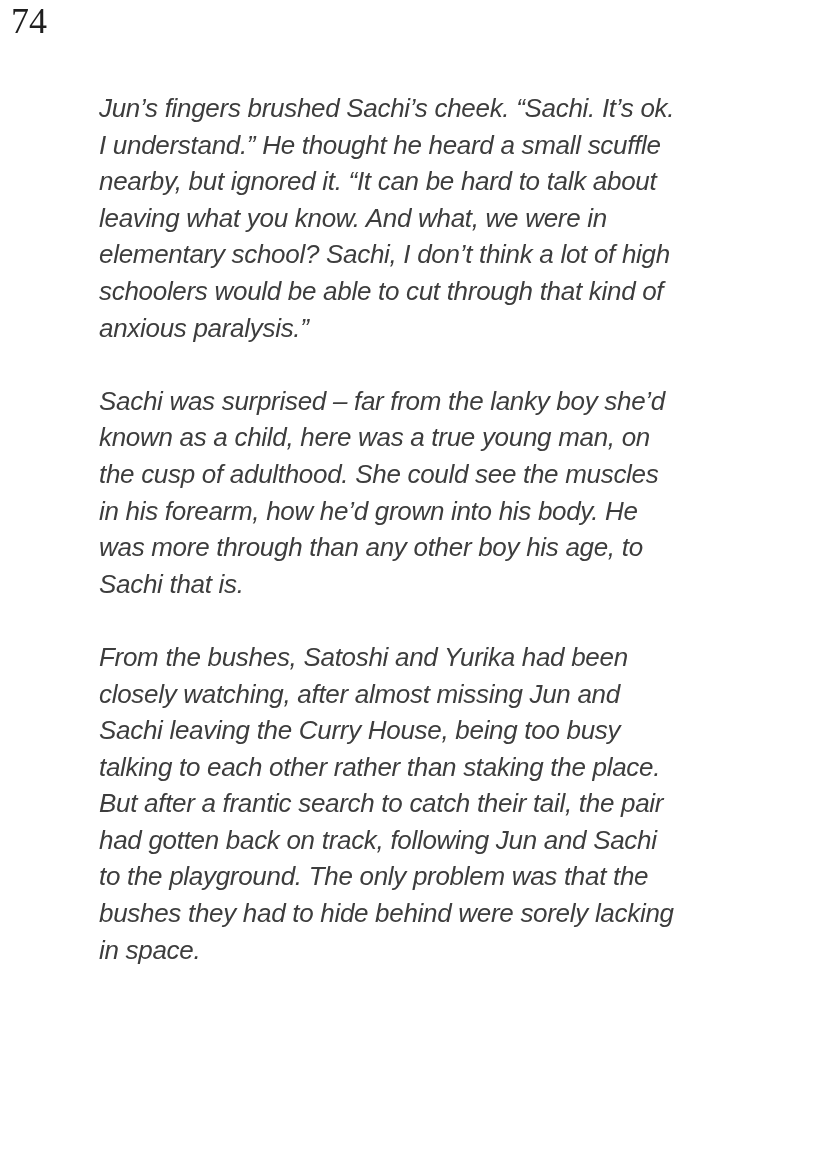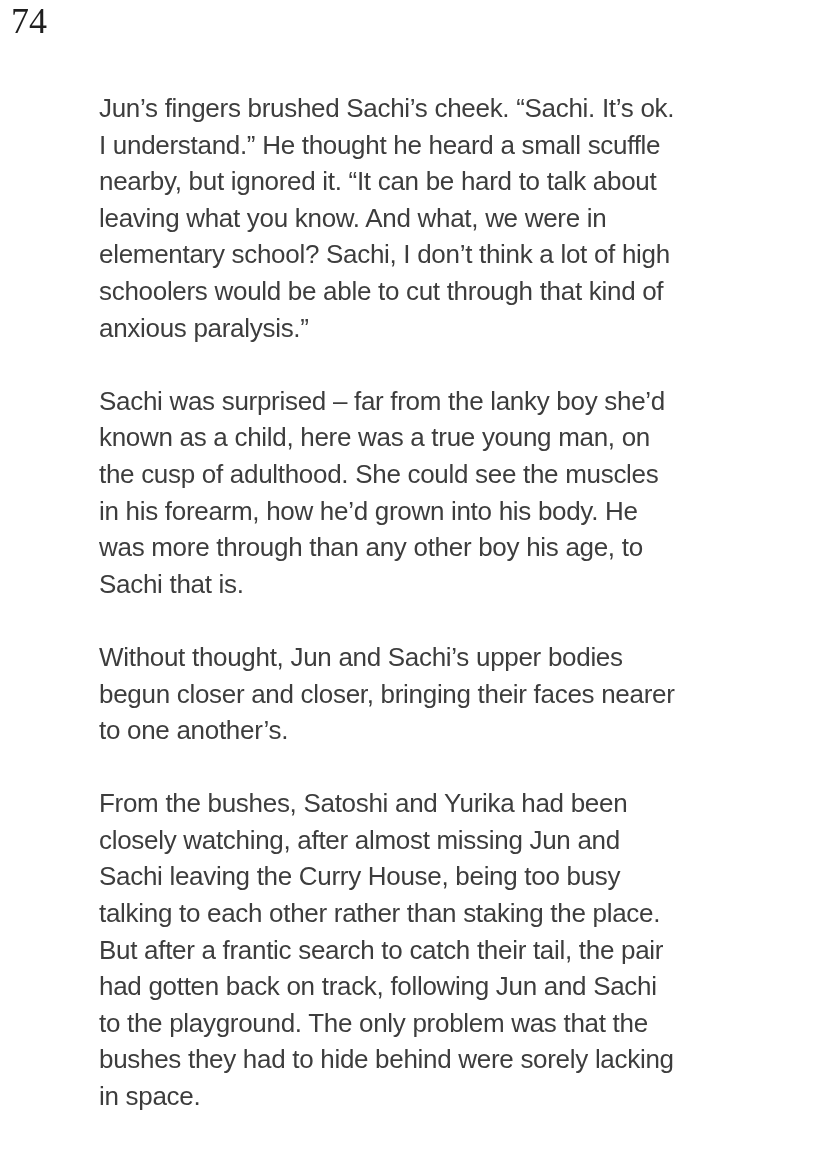--- a/index.html
+++ b/index.html
@@ -30,20 +30,21 @@
     width: 712px;
   }
   .paragraph {
     font-family: "Liberation Sans", sans-serif;
     font-size: 26px;
     line-height: 36.6px;
     letter-spacing: -0.3px;
     color: #3d3d3d;
     white-space: pre;
     margin: 0 0 36.6px 0;
+    font-style: italic;
   }
 </style>
 </head>
 <body>
 
 <div class="page">
   <div class="page-number">74</div>
   <div class="text-block">
       <p class="paragraph">Jun’s fingers brushed Sachi’s cheek. “Sachi. It’s ok.
 I understand.” He thought he heard a small scuffle
@@ -51,23 +52,20 @@
 leaving what you know. And what, we were in
 elementary school? Sachi, I don’t think a lot of high
 schoolers would be able to cut through that kind of
 anxious paralysis.”</p>
       <p class="paragraph">Sachi was surprised – far from the lanky boy she’d
 known as a child, here was a true young man, on
 the cusp of adulthood. She could see the muscles
 in his forearm, how he’d grown into his body. He
 was more through than any other boy his age, to
 Sachi that is.</p>
-      <p class="paragraph">Without thought, Jun and Sachi’s upper bodies
-begun closer and closer, bringing their faces nearer
-to one another’s.</p>
       <p class="paragraph">From the bushes, Satoshi and Yurika had been
 closely watching, after almost missing Jun and
 Sachi leaving the Curry House, being too busy
 talking to each other rather than staking the place.
 But after a frantic search to catch their tail, the pair
 had gotten back on track, following Jun and Sachi
 to the playground. The only problem was that the
 bushes they had to hide behind were sorely lacking
 in space.</p>
     </div>

